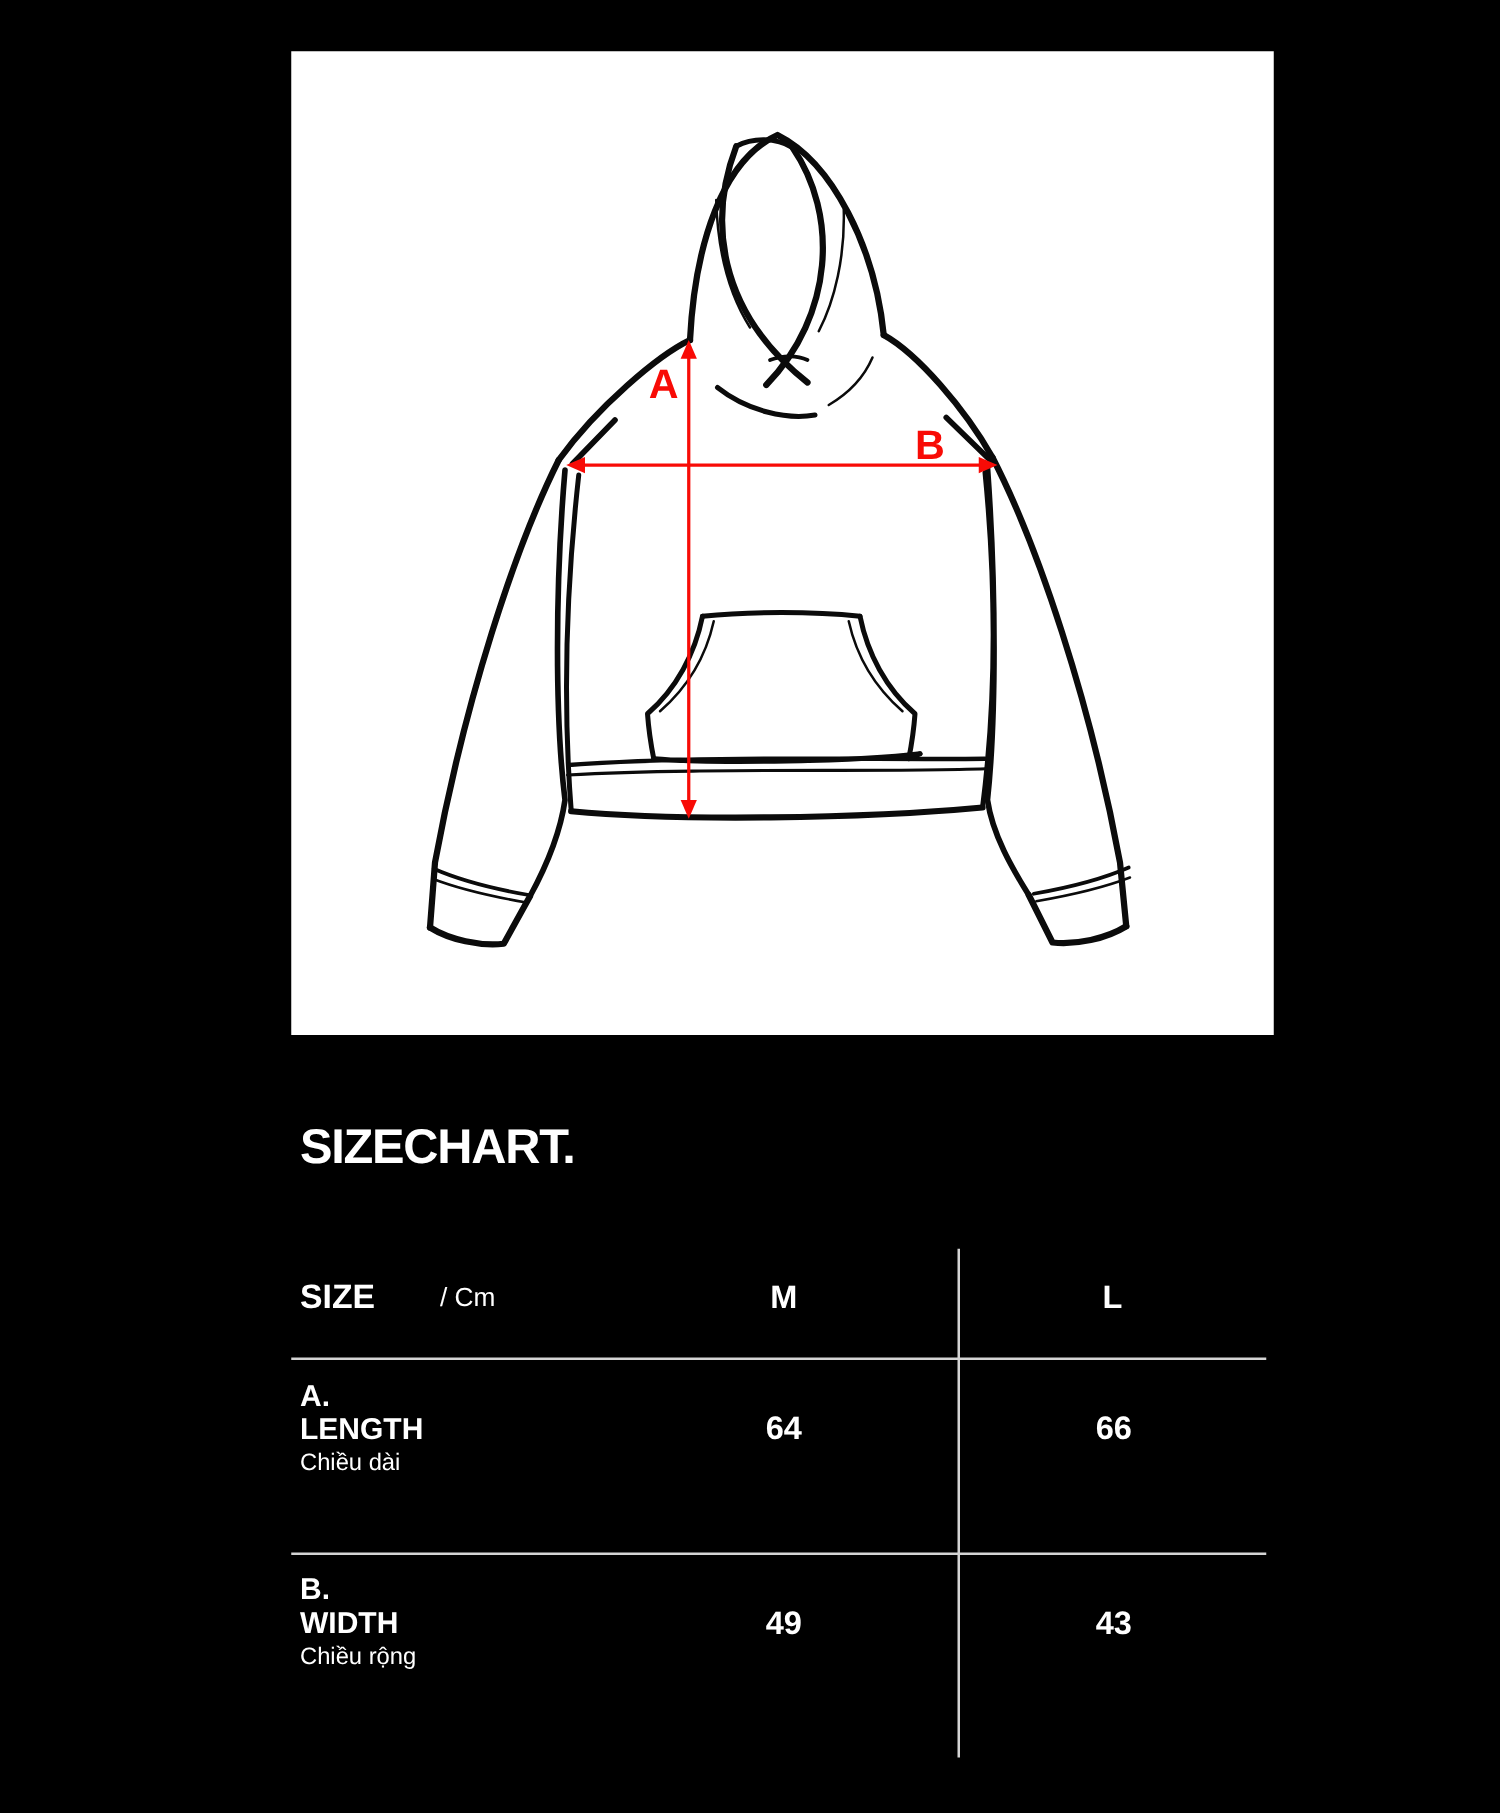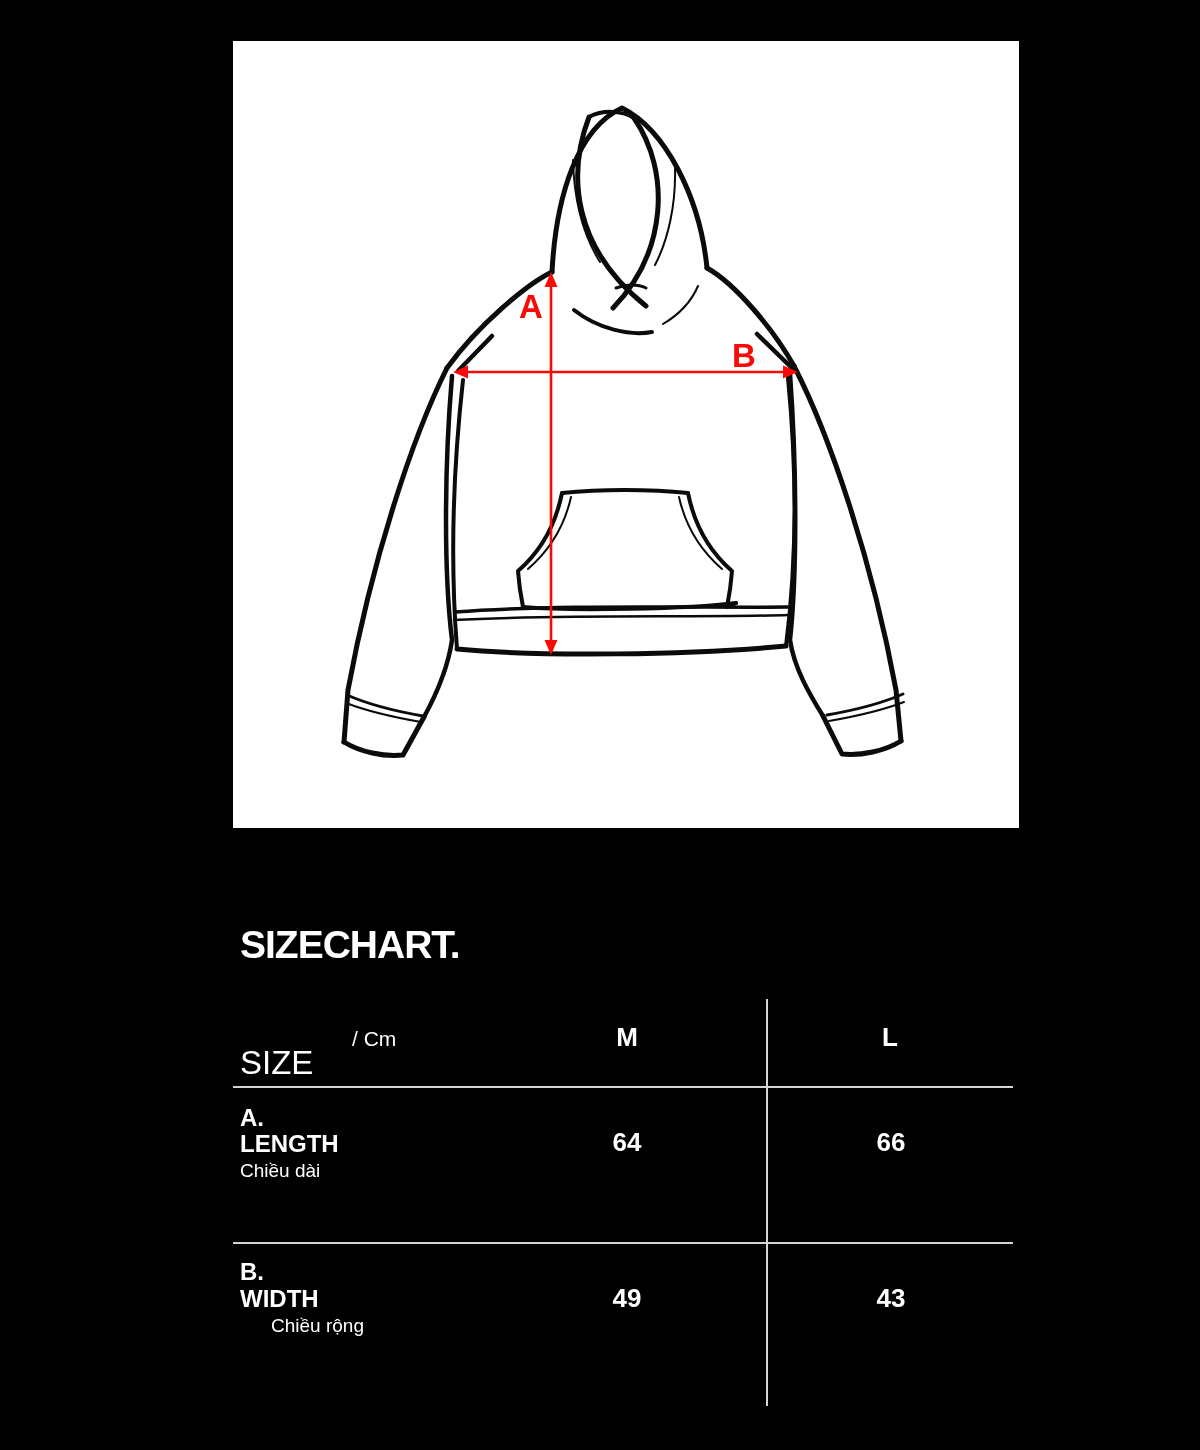--- a/index.html
+++ b/index.html
@@ -14,30 +14,30 @@
   }
   .panel svg{position:absolute;left:0;top:0;}
   .ink{stroke:#0b0b0b;fill:none;stroke-linecap:round;stroke-linejoin:round;}
   .red-stroke{stroke:#f80b06;fill:none;}
   .red-fill{fill:#f80b06;stroke:none;}
   .measure-label{
     font-family:"Liberation Sans","DejaVu Sans",sans-serif;
     font-weight:700;font-size:33px;fill:#f80b06;
   }
   .title{
-    position:absolute;left:240px;top:923px;color:#ffffff;
+    position:absolute;left:240px;top:896px;color:#ffffff;
     font-size:39px;font-weight:700;letter-spacing:-1px;white-space:nowrap;
   }
   .badge{
     position:absolute;left:700px;top:867px;width:319px;height:49px;
     background:#f80b06;color:#ffffff;font-size:31px;font-weight:700;
     display:flex;align-items:center;justify-content:center;white-space:nowrap;
   }
   .t-text{position:absolute;color:#ffffff;white-space:nowrap;}
-  .th-size{left:240px;top:1044px;font-size:33px;font-weight:400;}
+  .th-size{left:240px;top:1022px;font-size:27px;font-weight:700;}
   .th-unit{left:352px;top:1027px;font-size:21px;font-weight:400;}
   .col-center{width:100px;text-align:center;}
   .th-m{left:577px;top:1022px;font-size:26px;font-weight:700;}
   .th-l{left:840px;top:1022px;font-size:26px;font-weight:700;}
   .row-code{font-size:24px;font-weight:700;left:240px;}
   .row-name{font-size:24px;font-weight:700;left:240px;}
   .row-sub{font-size:19px;font-weight:400;left:240px;text-align:right;}
   .val{font-size:26px;font-weight:700;}
   .hline{position:absolute;left:233px;width:780px;height:2px;background:#d4d4d4;}
   .vline{position:absolute;left:766px;top:999px;width:2px;height:407px;background:#d4d4d4;}
@@ -126,19 +126,19 @@
       <div class="t-text row-code" style="top:1104px;">A.</div>
       <div class="t-text row-name" style="top:1130px;">LENGTH</div>
       <div class="t-text row-sub" style="top:1160px;">Chiều dài</div>
       <div class="t-text val col-center" style="left:577px;top:1127px;">64</div>
       <div class="t-text val col-center" style="left:841px;top:1127px;">66</div>
     </div>
 
     <div>
       <div class="t-text row-code" style="top:1258px;">B.</div>
       <div class="t-text row-name" style="top:1285px;">WIDTH</div>
-      <div class="t-text row-sub" style="top:1315px;margin-left:31px;">Chiều rộng</div>
+      <div class="t-text row-sub" style="top:1315px;">Chiều rộng</div>
       <div class="t-text val col-center" style="left:577px;top:1283px;">49</div>
       <div class="t-text val col-center" style="left:841px;top:1283px;">43</div>
     </div>
   </div>
 
 </div>
 
 </body></html>

